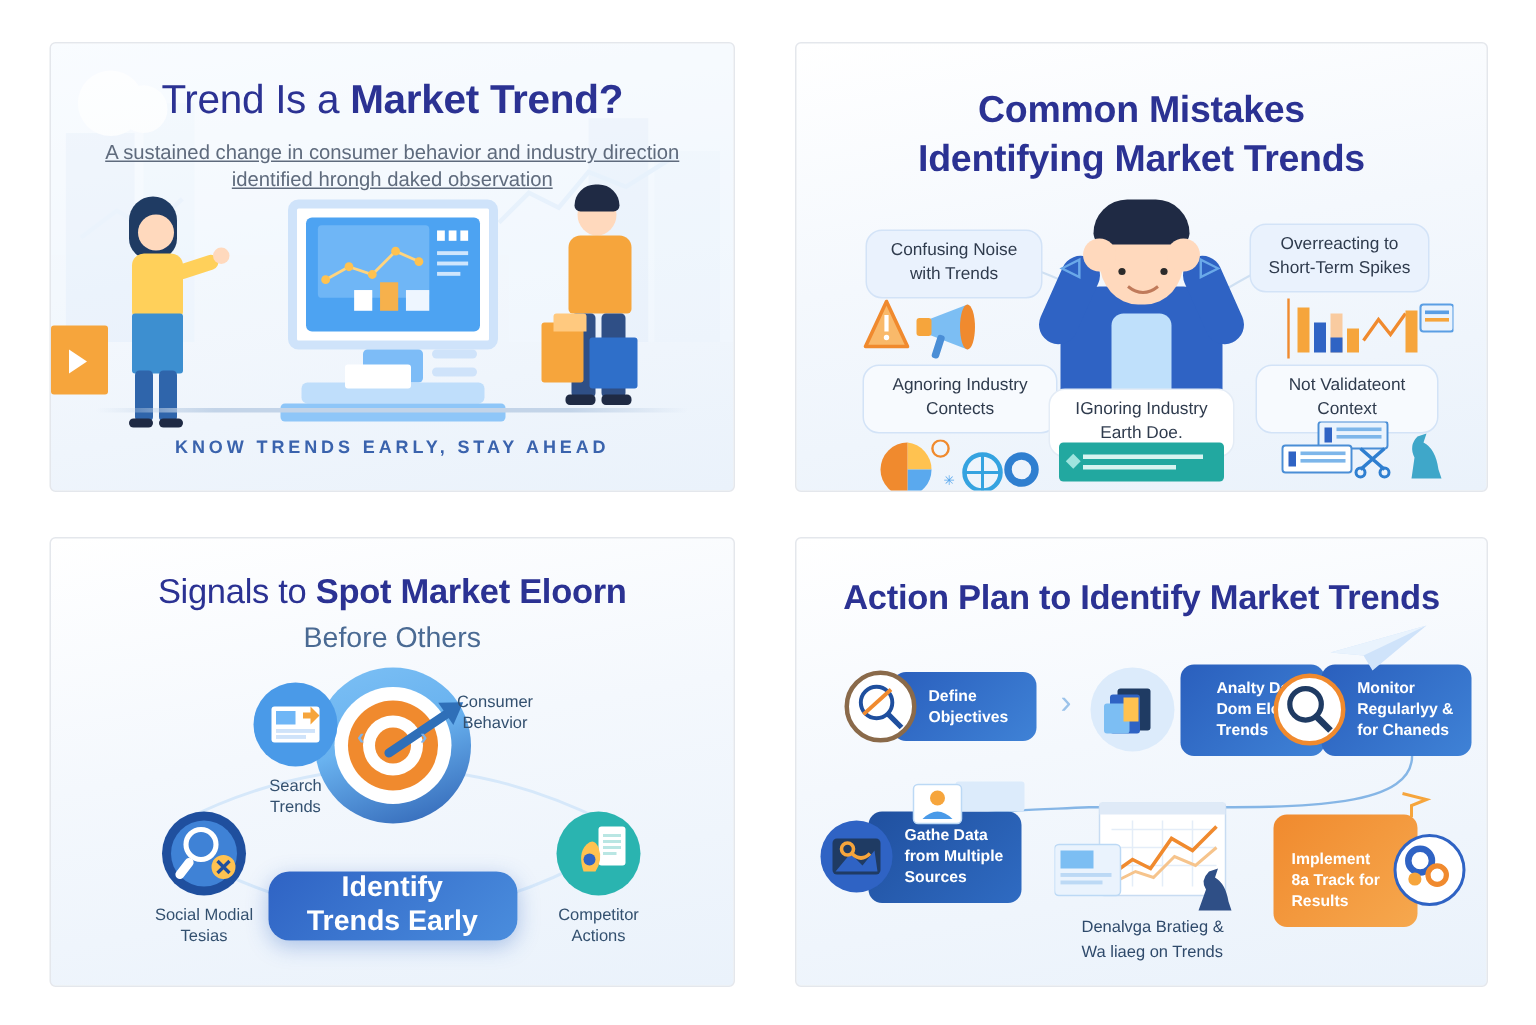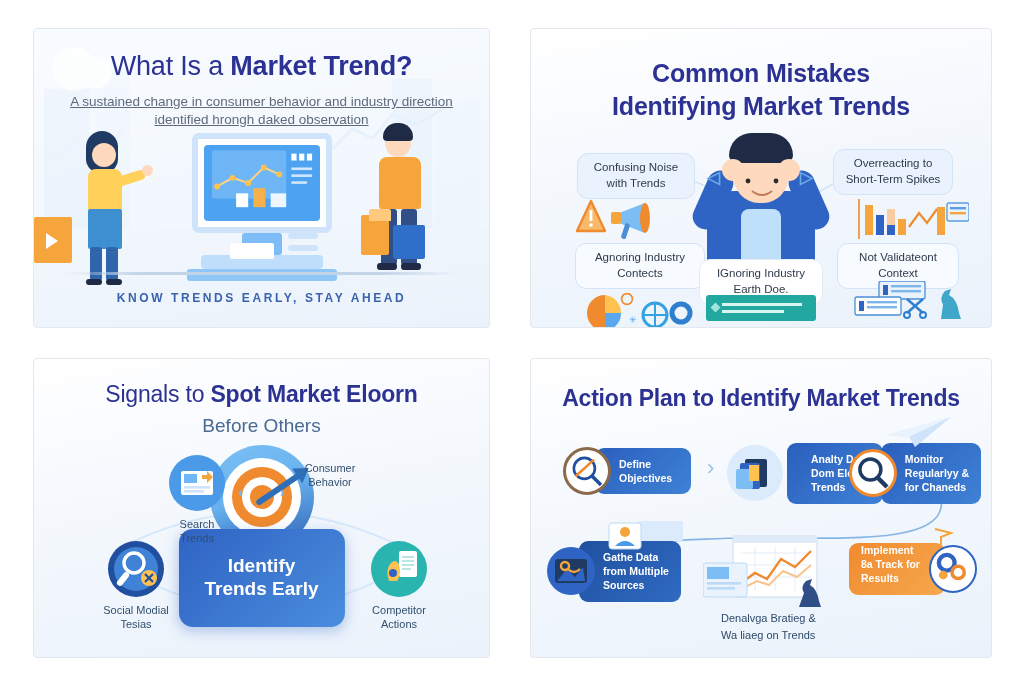--- a/index.html
+++ b/index.html
@@ -121,21 +121,21 @@
   .ring { position: absolute; border-radius: 50%; left: 50%; top: 50%; transform: translate(-50%,-50%); }
   .arrow-shaft { position: absolute; width: 56px; height: 6px; background: #2f6fb8;
     left: 42px; top: 40px; transform: rotate(-34deg); border-radius: 3px; }
   .arrow-head { position: absolute; width: 0; height: 0; border-left: 14px solid #2f6fb8;
     border-top: 9px solid transparent; border-bottom: 9px solid transparent;
     left: 86px; top: 18px; transform: rotate(-34deg); }
   .pill {
     position: absolute; left: 50%; transform: translateX(-50%); bottom: 30px;
     background: linear-gradient(135deg,#2f63c4,#4a8ddd);
     color: #ffffff; font-weight: 700; font-size: 19px; line-height: 1.2;
-    text-align: center; padding: 26px 26px; border-radius: 14px;
+    text-align: center; padding: 0 26px; border-radius: 14px;
     box-shadow: 0 4px 14px rgba(47,99,196,.35);
   }
   .cnct { position: absolute; color: #7fb3e8; font-size: 15px; font-weight: 700; }
 
   
   #p4 .h-wrap { top: 26px; }
   #p4 .title { font-size: 23px; }
   .step {
     position: absolute; display: flex; align-items: center;
   }
@@ -238,21 +238,21 @@
         <div class="sq" style="right:98px;bottom:60px;width:22px;height:12px;background:#ffc97f;border-radius:2px 2px 0 0;"></div>
         <div class="sq" style="right:64px;bottom:22px;width:32px;height:34px;background:#2f6fc9;border-radius:2px;"></div>
         <div class="sq" style="left:196px;bottom:22px;width:44px;height:16px;background:#ffffff;border-radius:2px;"></div>
         <div class="sq" style="left:254px;bottom:30px;width:30px;height:6px;background:#cfe3fa;border-radius:3px;"></div>
         <div class="sq" style="left:254px;bottom:42px;width:30px;height:6px;background:#cfe3fa;border-radius:3px;"></div>
       </div>
 
       <div class="floor"></div>
 
       <div class="h-wrap">
-        <div class="title"><span class="light">What Is a </span><span>Market Trend?</span></div>
+        <div class="title"><span class="light">Trend Is a </span><span>Market Trend?</span></div>
         <div class="subtitle">A sustained change in consumer behavior and industry direction identified hrongh daked observation</div>
       </div>
 
       <div class="tagline">KNOW TRENDS EARLY, STAY AHEAD</div>
     </div>
   </div>
 
   <div class="panel" id="p2">
     <div class="panel-inner">
 
@@ -566,21 +566,21 @@
       </div>
 
       <div class="cap" style="left:190px;bottom:14px;">
         <div>Denalvga Bratieg &amp;</div>
         <div>Wa liaeg on Trends</div>
       </div>
 
       <div class="caret" style="right:128px;top:196px;">‹</div>
 
       <div class="step" style="right:14px;top:184px;">
-        <div class="tag orange" style="margin-left:0;margin-right:-16px;padding:0 24px 9px 12px;">
+        <div class="tag orange" style="margin-left:0;margin-right:-16px;padding:23px 24px 9px 12px;">
           <div>Implement</div>
           <div>8a Track for</div>
           <div>Results</div>
         </div>
         <div class="badge" style="background:#ffffff;border:2px solid #2f63c4;">
           <svg viewBox="0 0 48 48" width="42" height="42">
             <circle cx="18" cy="18" r="9" fill="none" stroke="#2f63c4" stroke-width="5"></circle>
             <circle cx="31" cy="29" r="7" fill="none" stroke="#f08a2e" stroke-width="4"></circle>
             <circle cx="14" cy="32" r="5" fill="#f6a53c"></circle>
           </svg>

